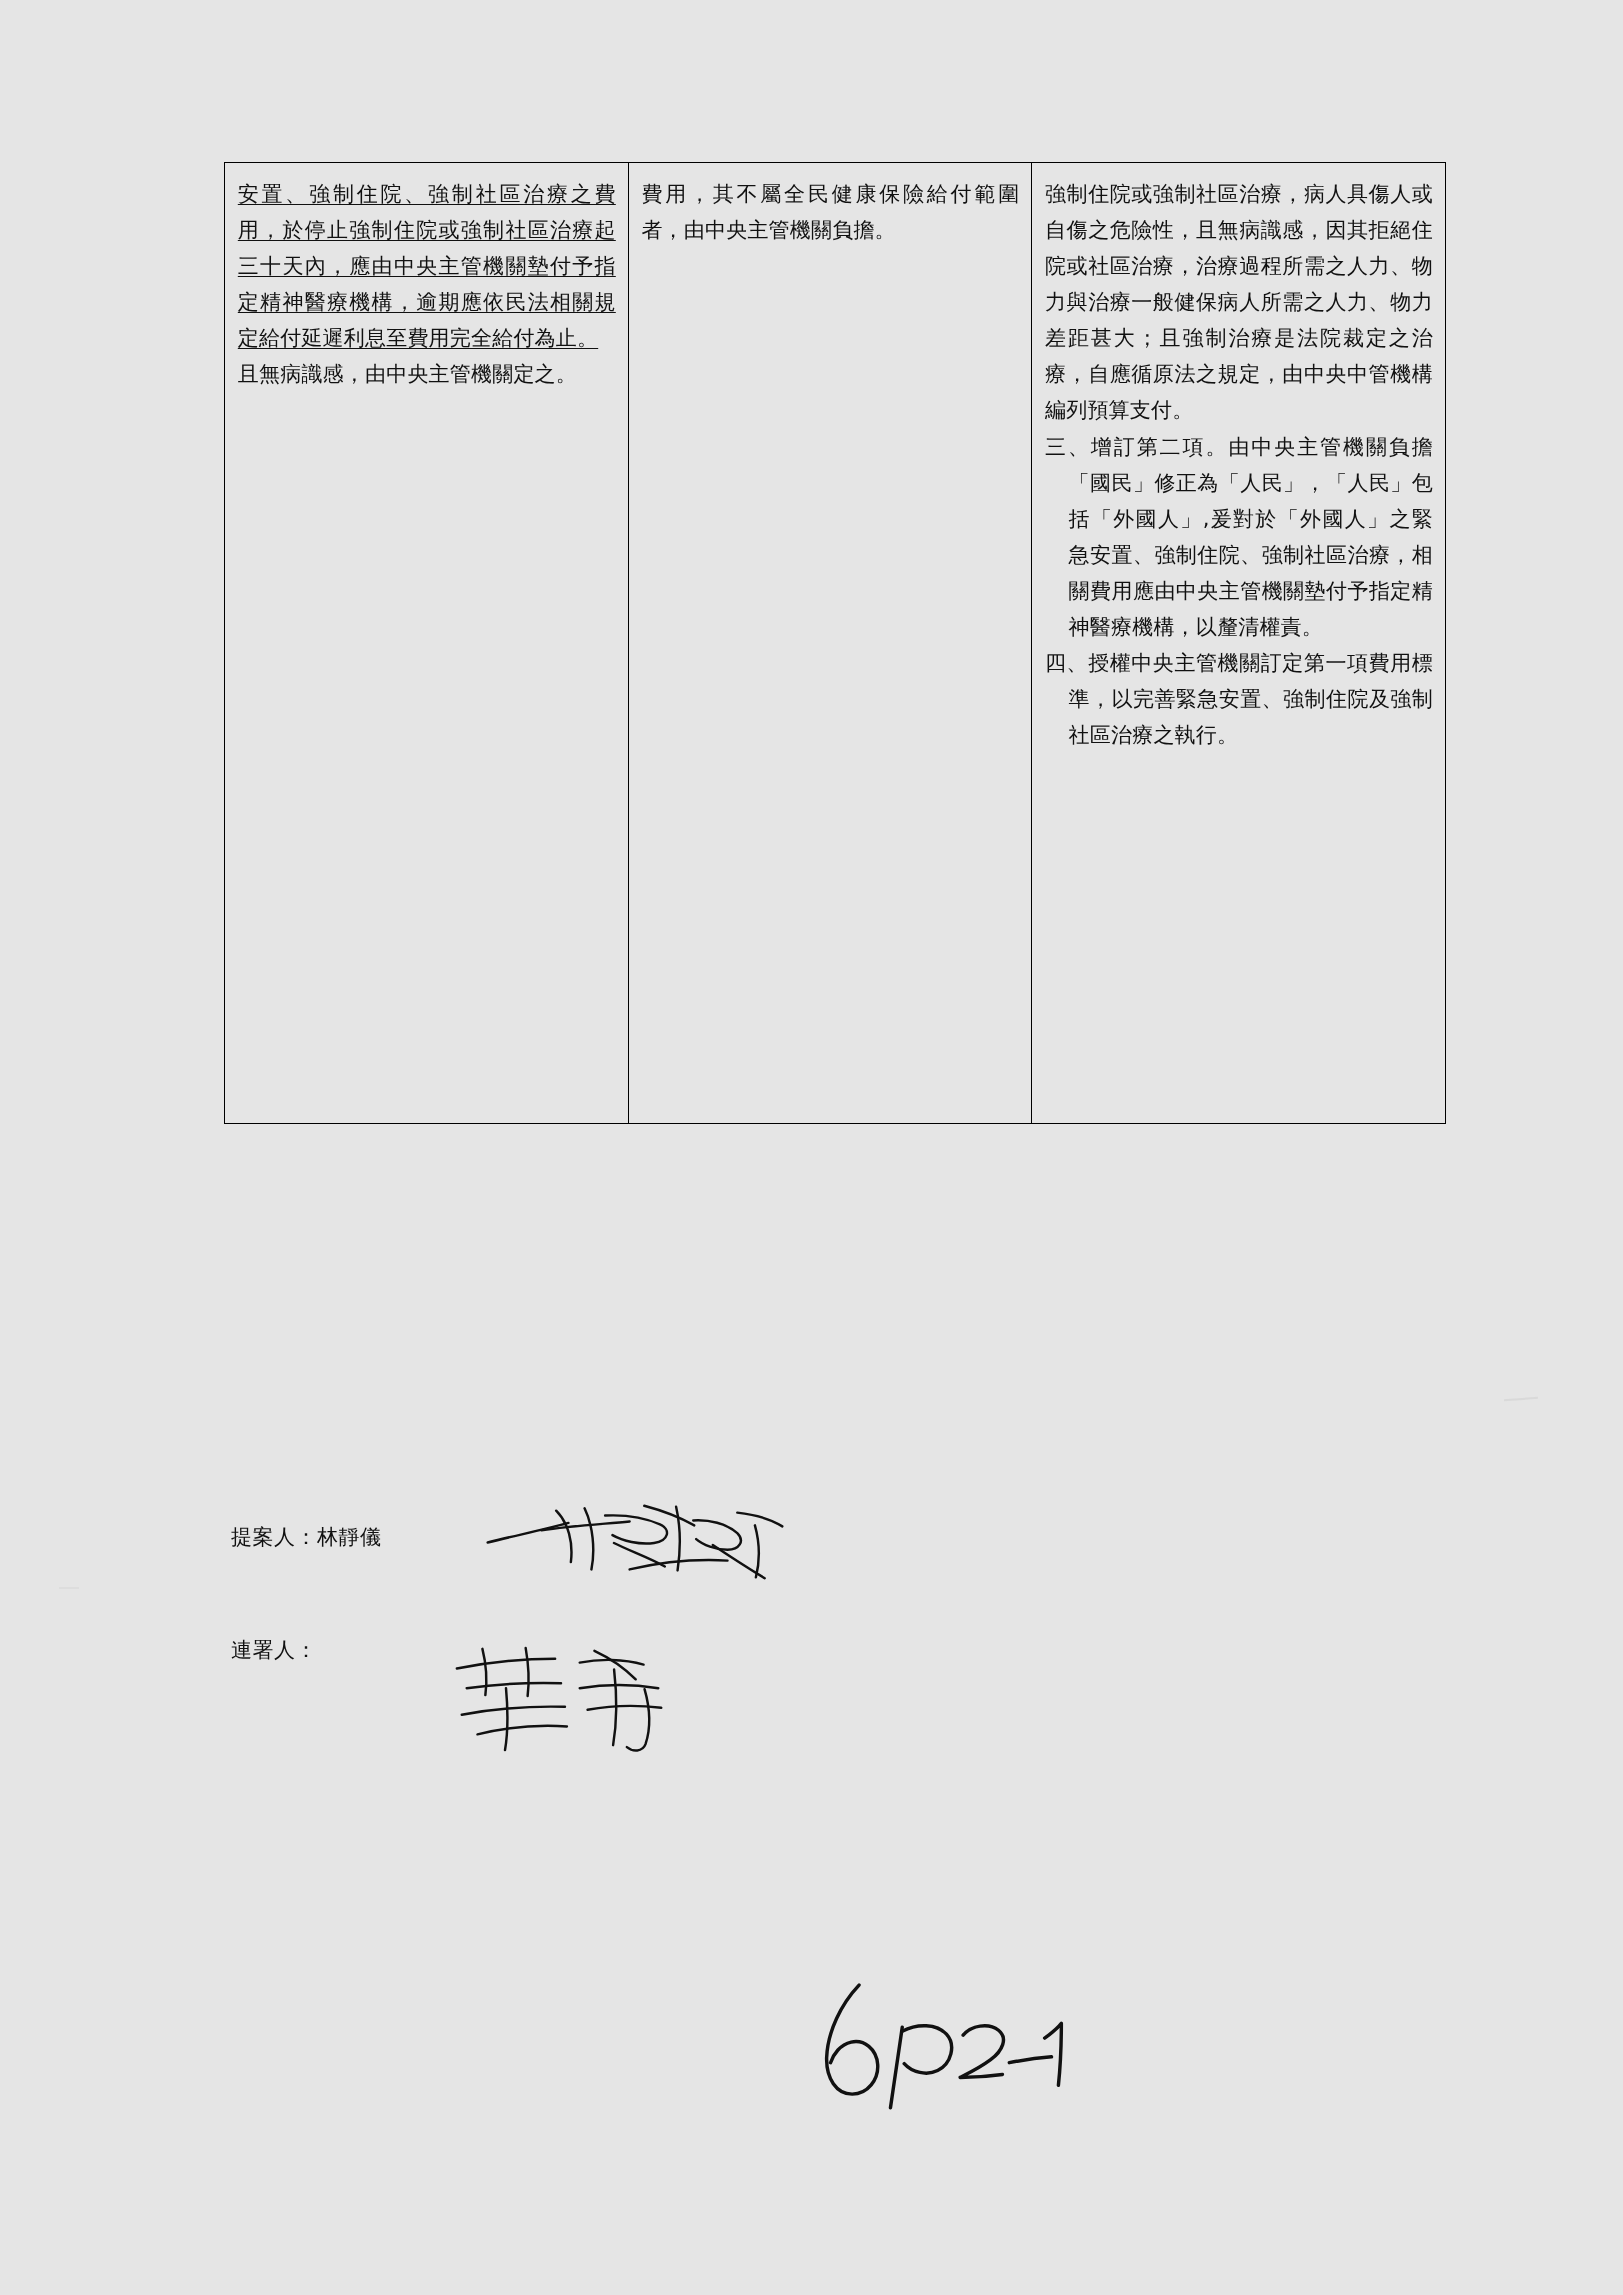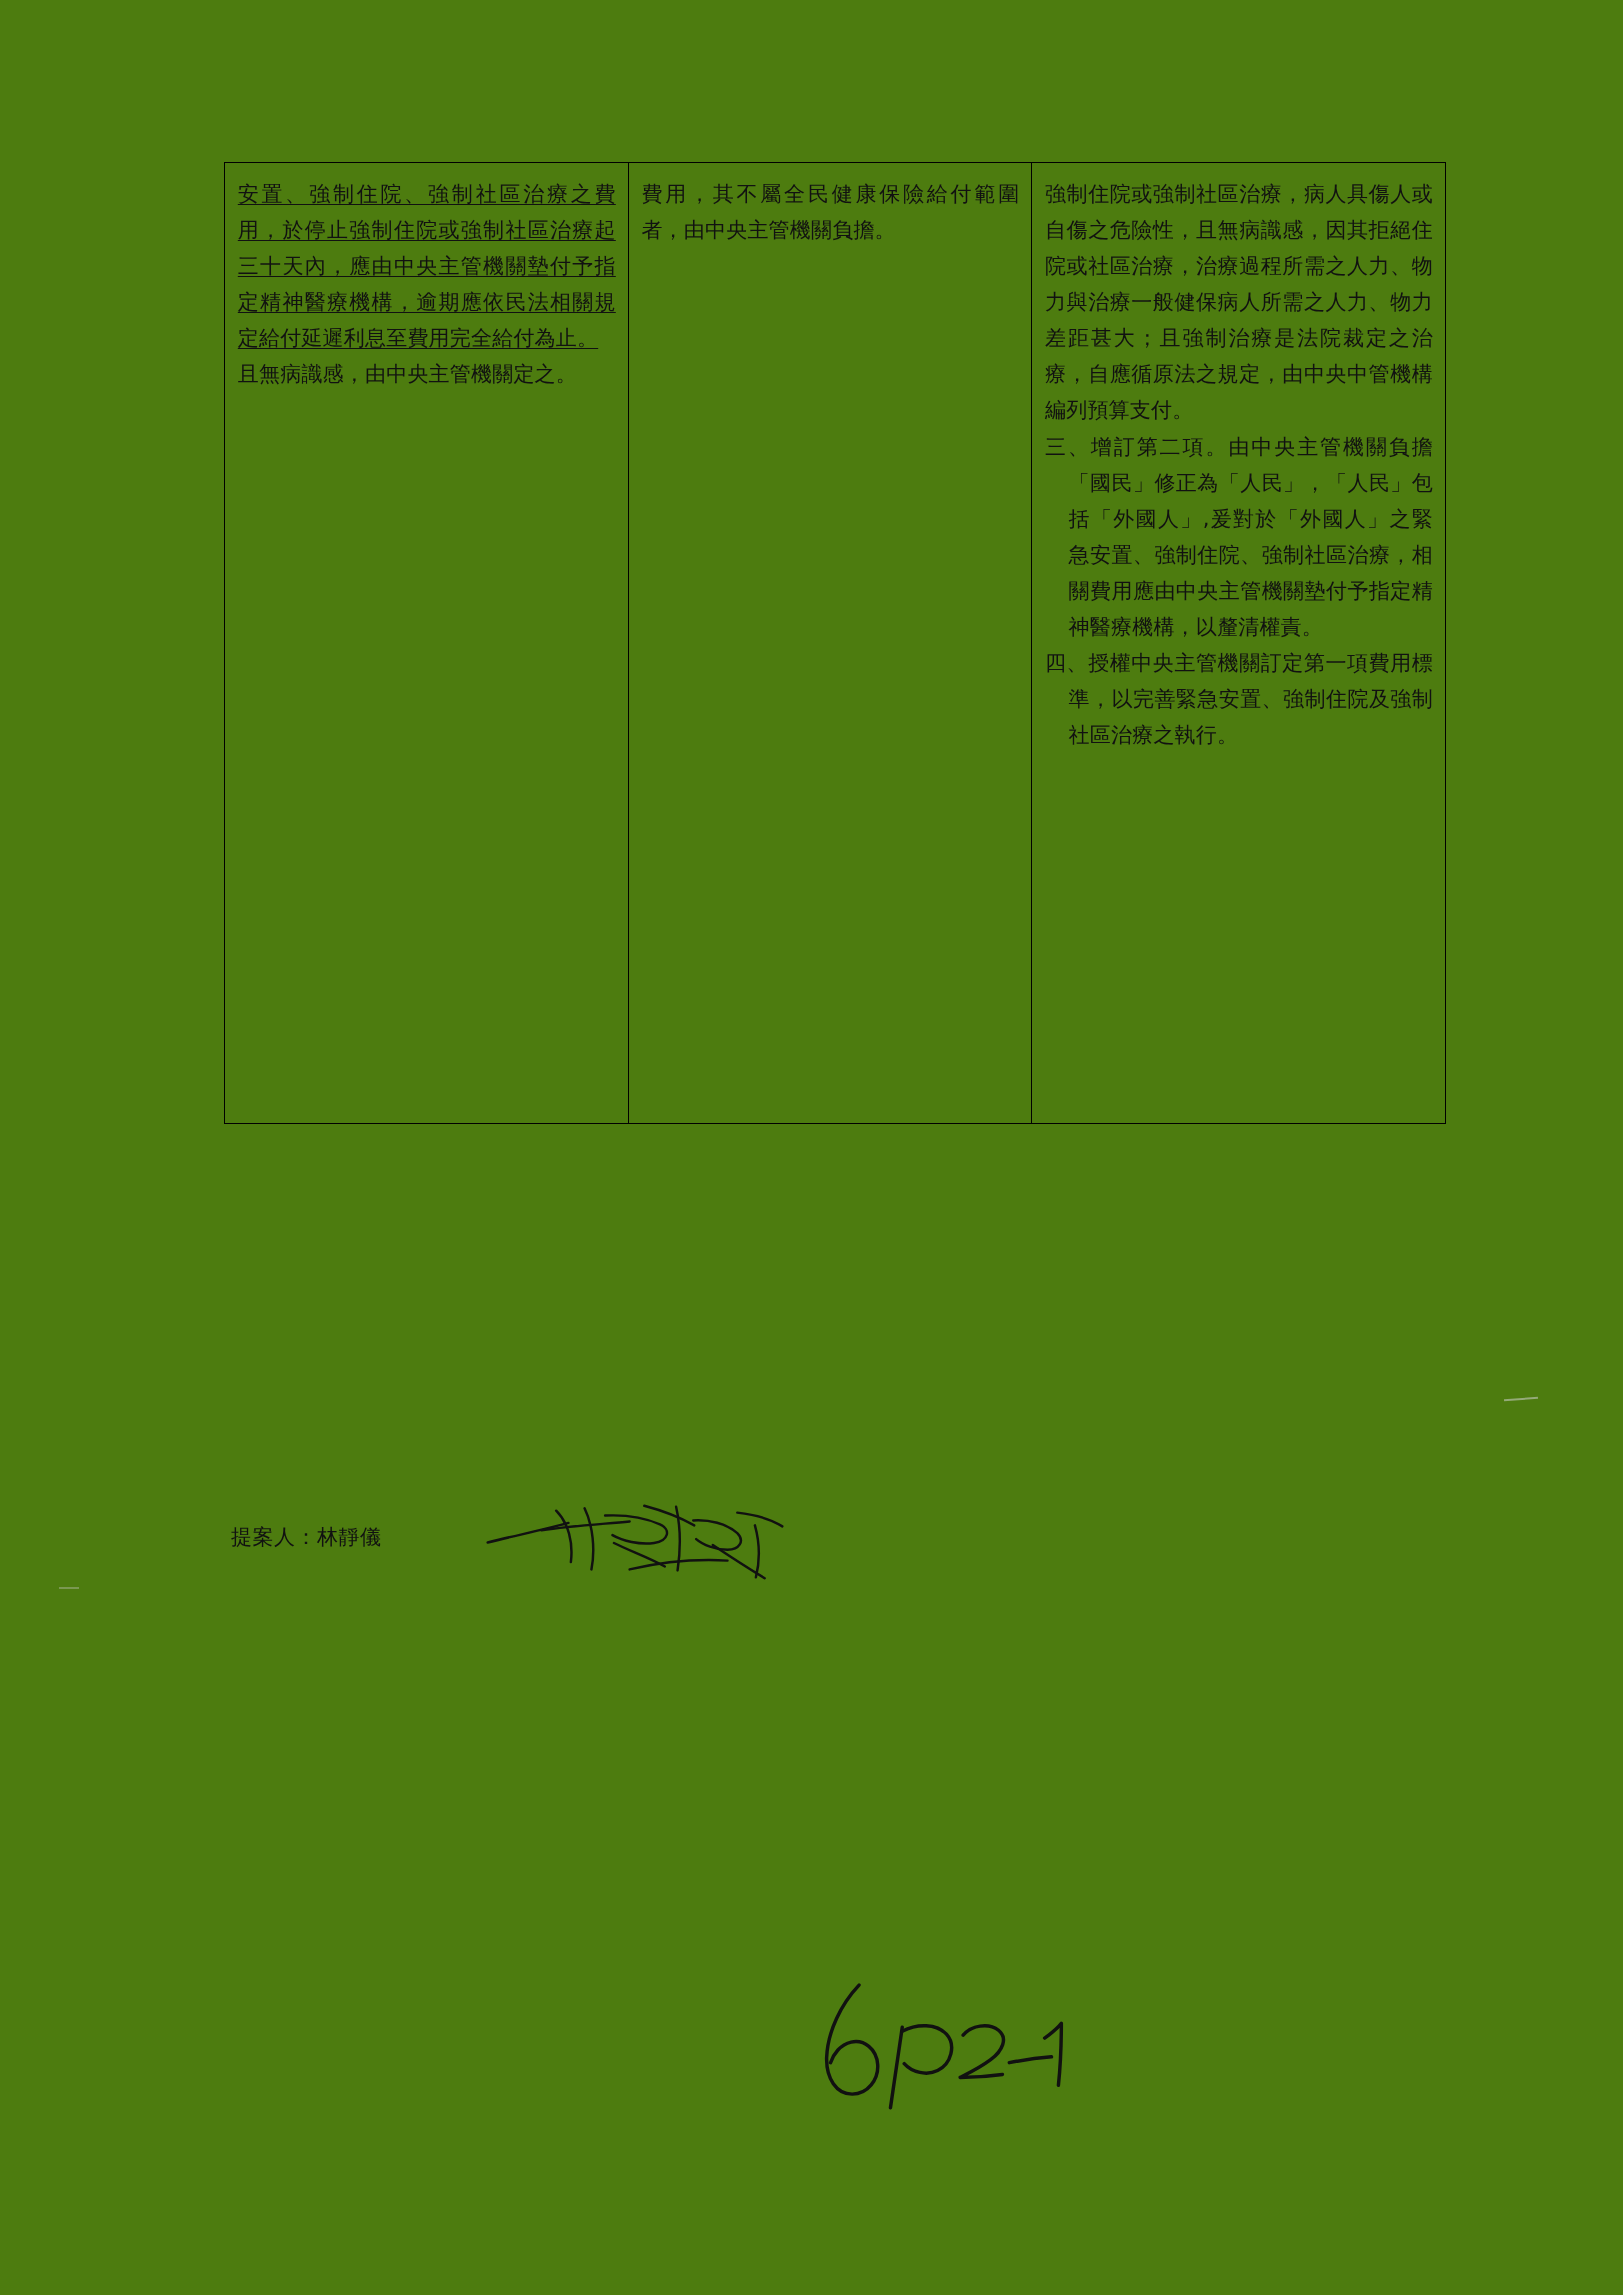--- a/index.html
+++ b/index.html
@@ -13,21 +13,21 @@
     position: relative;
     font-family: "DejaVu Sans", "Liberation Sans", sans-serif;
     color: #111111;
     overflow: hidden;
   }
 
   
   #page {
     position: absolute;
     inset: 0;
-    background: #4d7c0f;
+    background: #e5e5e5;
   }
 
   
   #amendment-table {
     position: absolute;
     left: 224px;
     top: 162px;
     width: 1145px;
     border-collapse: collapse;
     table-layout: fixed;
@@ -156,20 +156,41 @@
           <path d="M395 22 C404 62 404 112 398 152"></path>
           <path d="M430 50 C462 48 498 56 520 76 C536 92 524 110 500 110 C476 110 450 100 436 88"></path>
           <path d="M300 150 C360 136 430 128 500 132"></path>
           <path d="M470 100 C500 120 540 146 576 168"></path>
           <path d="M556 60 C566 96 566 134 558 166"></path>
           <path d="M520 34 C556 38 590 48 612 62"></path>
         </svg>
       </span>
     </div>
 
+    <div class="sig-row" style="margin-top:19.7px;">
+      <span class="sig-label">連署人：</span>
+
+      <span class="sig-ink" style="left:216px; top:4.9px;" title="handwritten signature">
+        <svg width="231" height="113" viewBox="0 0 470 230" fill="none" stroke="#111" stroke-width="5" stroke-linecap="round" stroke-linejoin="round">
+          <path d="M20 56 C80 44 150 36 220 36"></path>
+          <path d="M72 16 C80 48 82 80 78 110"></path>
+          <path d="M160 14 C166 48 168 80 164 112"></path>
+          <path d="M40 96 C100 88 170 84 232 86"></path>
+          <path d="M30 150 C96 138 170 132 240 134"></path>
+          <path d="M120 96 C124 140 124 186 118 222"></path>
+          <path d="M62 190 C120 176 186 170 244 174"></path>
+          <path d="M270 44 C310 36 360 36 400 48"></path>
+          <path d="M300 20 C330 34 360 54 384 78"></path>
+          <path d="M270 96 C320 88 380 88 430 96"></path>
+          <path d="M340 58 C346 110 346 164 338 212"></path>
+          <path d="M286 140 C330 132 388 130 436 136"></path>
+          <path d="M402 98 C414 140 414 180 404 210 C398 226 378 226 366 216"></path>
+        </svg>
+      </span>
+    </div>
 
   </div>
 
   <div id="page-mark" title="6 p2-1">
     <svg width="275" height="138" viewBox="0 0 560 280" fill="none" stroke="#111" stroke-width="7" stroke-linecap="round" stroke-linejoin="round">
 
       <path d="M108 18 C72 56 44 112 42 166 C41 208 62 240 94 240 C126 240 148 210 146 180 C144 148 118 128 92 134 C70 139 56 158 50 176"></path>
 
       <path d="M196 104 C188 160 180 214 172 268"></path>
       <path d="M196 112 C226 96 266 96 286 118 C306 140 296 178 268 192 C246 203 216 196 200 178"></path>

